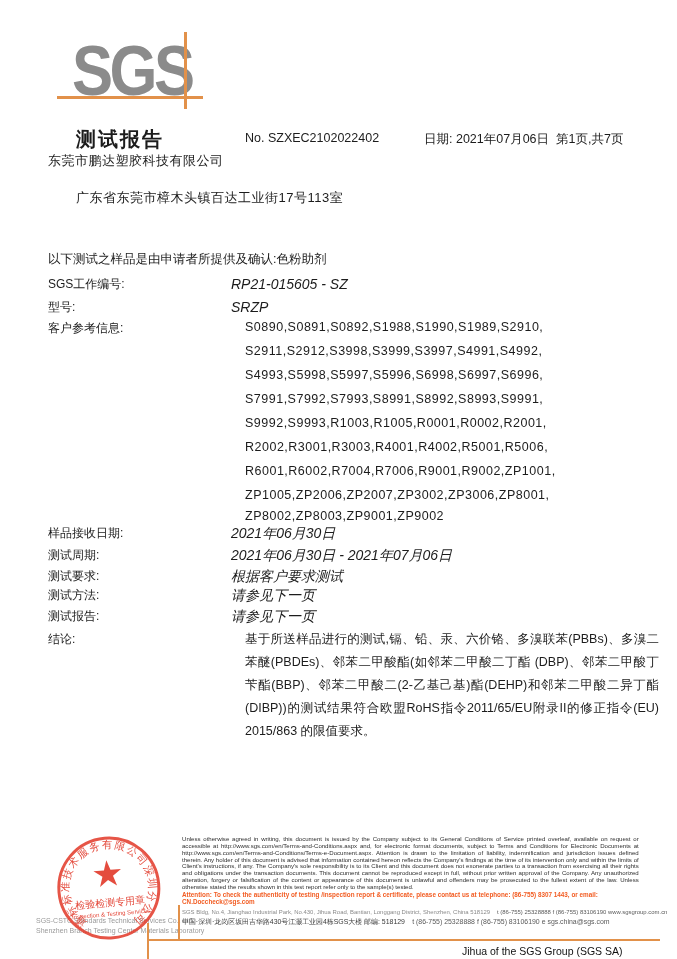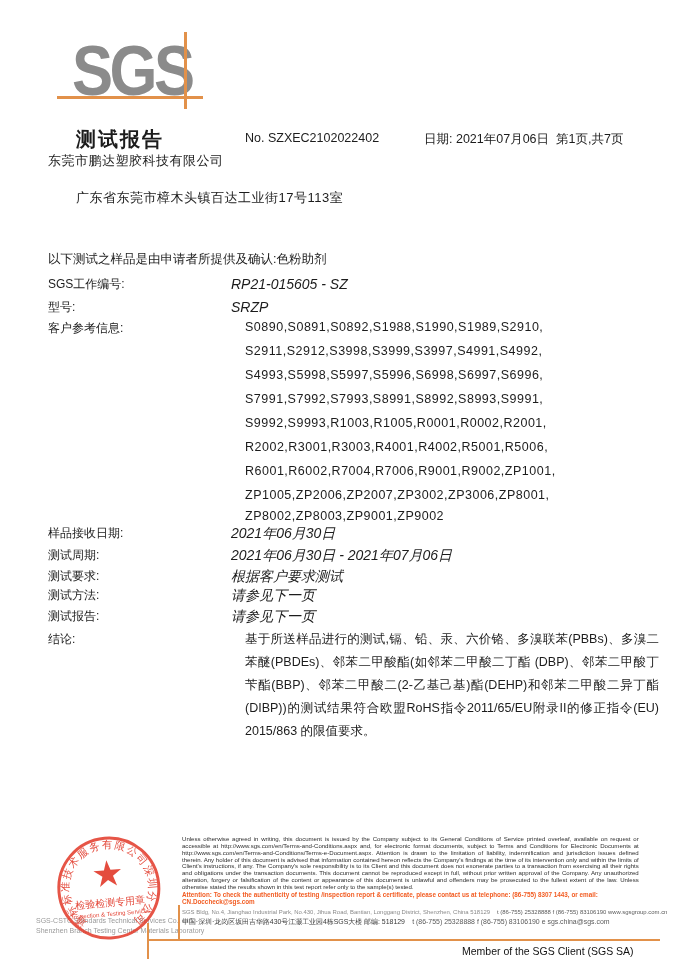--- a/index.html
+++ b/index.html
@@ -127,15 +127,15 @@
       <div class="addr-row cn">
         <span>中国·深圳·龙岗区坂田吉华路430号江灏工业园4栋SGS大楼   邮编: 518129</span>
         <span class="addr-tail">t (86-755) 25328888   f (86-755) 83106190   e sgs.china@sgs.com</span>
       </div>
     </div>
   </div>
 
   <div class="footer-divider"></div>
   <div class="footer-cross"></div>
   <div class="footer-rule"></div>
-  <div class="member-line">Member of the SGS Client (SGS SA)</div>
+  <div class="member-line">Jihua of the SGS Group (SGS SA)</div>
 
 </div>
 
 </body></html>

